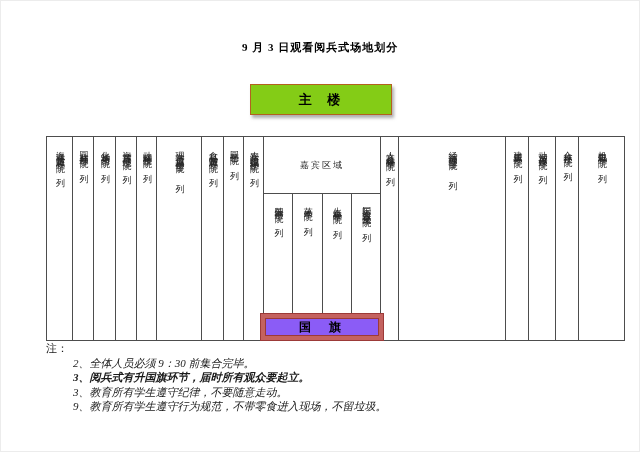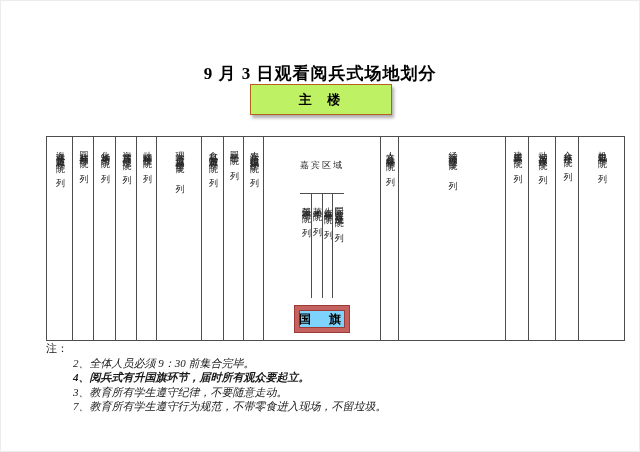--- a/index.html
+++ b/index.html
@@ -5,28 +5,28 @@
   html,body { margin:0; padding:0; }
   body {
     width:640px; height:452px; position:relative;
     background:#ffffff; color:#000;
     font-family:"Liberation Serif","DejaVu Serif",serif;
     overflow:hidden;
   }
   .page-frame { position:absolute; inset:0; border:1px solid #ececec; pointer-events:none; }
 
   .title {
-    position:absolute; top:62px; left:0; width:100%;
-    text-align:center; font-size:17px; font-weight:bold;
+    position:absolute; top:40px; left:0; width:100%;
+    text-align:center; font-size:11px; font-weight:bold;
     letter-spacing:1px; margin:0; white-space:pre;
   }
 
   .main-building {
     position:absolute; left:250px; top:84px; width:140px; height:29px;
-    background:#bef264; border:1px solid #B3611F;
+    background:#84cc16; border:1px solid #B3611F;
     box-shadow:2px 3px 3px rgba(110,110,110,.55);
     display:flex; align-items:center; justify-content:center;
   }
   .main-building span { font-weight:bold; font-size:13px; letter-spacing:3px; white-space:pre; }
 
   .layout-table {
     position:absolute; left:46px; top:136px; width:577px; height:203px;
     display:flex; border:1px solid #4d4d4d; background:#fff;
   }
   .col {
@@ -36,35 +36,35 @@
   }
   .col.first { border-left:none; }
   .vtext {
     writing-mode:vertical-rl; text-orientation:mixed;
     font-size:9px; line-height:1.1; letter-spacing:1.5px; color:#262626;
     white-space:pre;
   }
 
   .guest-group {
     box-sizing:border-box; border-left:1px solid #4d4d4d;
-    flex:0 0 auto; display:flex; flex-direction:column; position:relative;align-items:center;
+    flex:0 0 auto; display:flex; flex-direction:column; position:relative;
   }
   .guest-top {
     height:56px; border-bottom:1px solid #4d4d4d;
     display:flex; align-items:center; justify-content:center;
     font-size:9px; letter-spacing:2px; color:#262626;
   }
   .guest-cols { flex:1; display:flex; min-height:0; }
   .gcol {
     flex:1; box-sizing:border-box; border-left:1px solid #4d4d4d;
     display:flex; justify-content:center; padding-top:6px;
   }
   .gcol.first { border-left:none; }
   .flag-box {
-    height:26px; margin:8px -3px; background:#7dd3fc;
+    height:26px; margin:0 -3px; background:#8b5cf6;
     box-sizing:border-box;
     border:4px solid #C4625F;
     box-shadow: inset 0 0 0 1px #9C3A38, 0 0 0 1px #9C3A38;
     display:flex; align-items:center; justify-content:center;
     position:relative; z-index:2;
   }
   .flag-box span { font-size:12px; font-weight:bold; letter-spacing:4px; white-space:pre; }
 
   .notes {
     position:absolute; left:46px; top:341px; width:578px;
@@ -160,21 +160,21 @@
 </div>
 
 <div class="notes">
   <div class="note-row">
     <span class="note-prefix">注：</span>
   </div>
   <div class="note-row">
     <span class="note-item note-indent">2、全体人员必须 9：30 前集合完毕。</span>
   </div>
   <div class="note-row">
-    <span class="note-item note-indent note-bold">4、阅兵式有升国旗环节，届时所有观众要起立。</span>
+    <span class="note-item note-indent note-bold">3、阅兵式有升国旗环节，届时所有观众要起立。</span>
   </div>
   <div class="note-row">
     <span class="note-item note-indent">3、教育所有学生遵守纪律，不要随意走动。</span>
   </div>
   <div class="note-row">
-    <span class="note-item note-indent">7、教育所有学生遵守行为规范，不带零食进入现场，不留垃圾。</span>
+    <span class="note-item note-indent">9、教育所有学生遵守行为规范，不带零食进入现场，不留垃圾。</span>
   </div>
 </div>
 
 </body></html>

